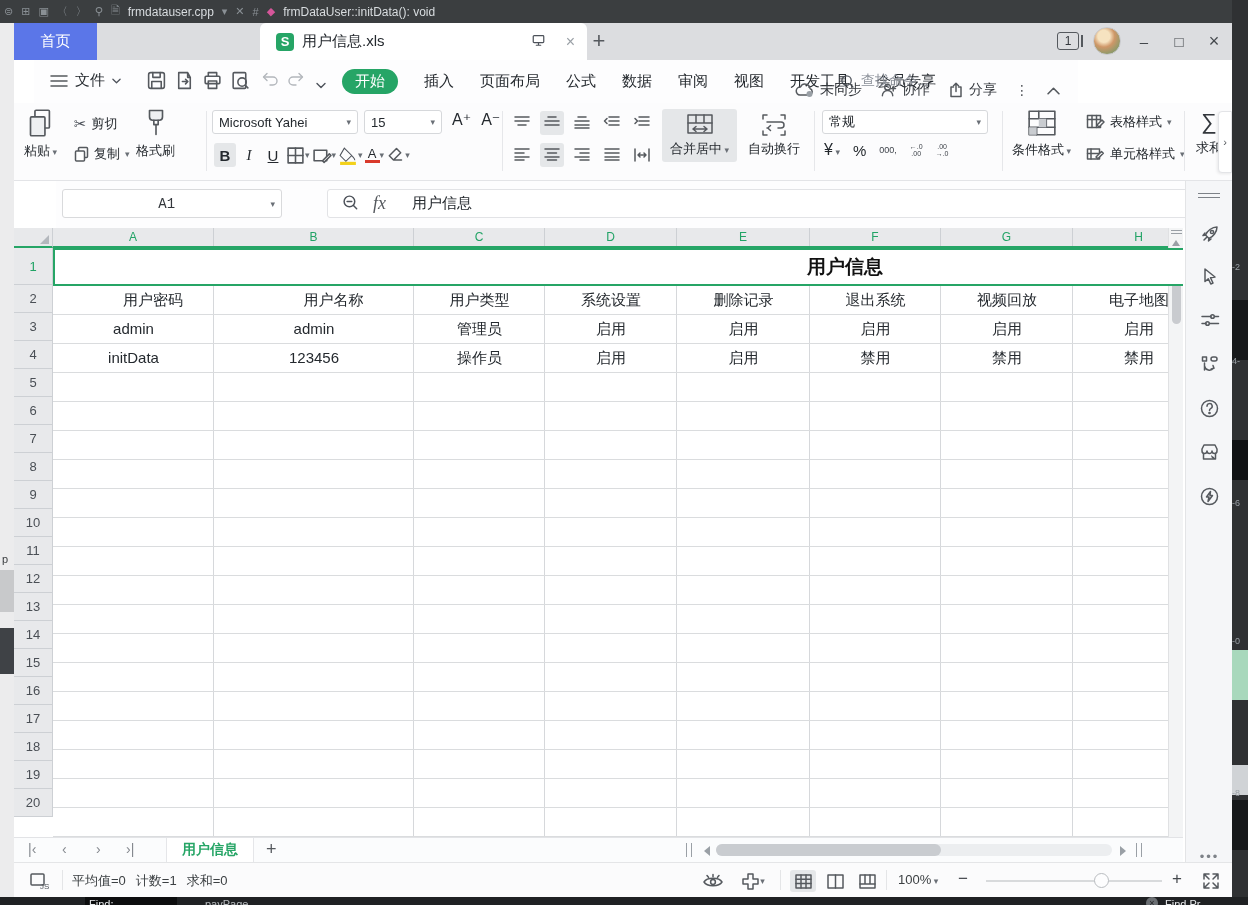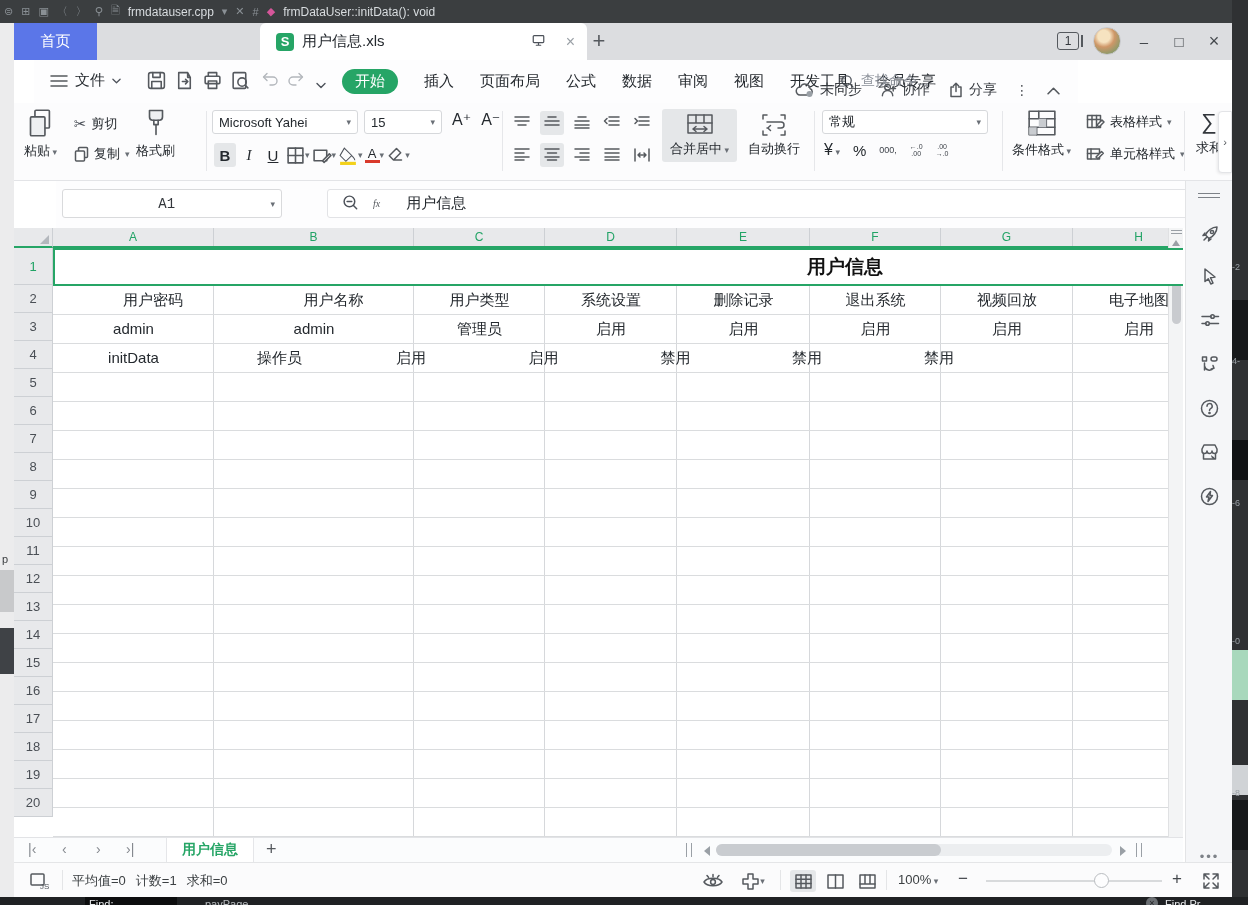--- a/index.html
+++ b/index.html
@@ -86,21 +86,21 @@
               display:flex; align-items:center; justify-content:center; }
 
   
   .fxband { position:absolute; left:0; top:158px; width:1169px; height:47px; background:#fdfdfe;margin-left:42px; }
   .namebox { position:absolute; left:6px; top:8px; width:220px; height:29px; border:1px solid #d9dadc; border-radius:3px;
              background:#fff; font-size:14px; color:#33373c; display:flex; align-items:center; }
   .namebox .nb-val { flex:1; text-align:center; font-family:"Liberation Mono","DejaVu Sans Mono",monospace;}
   .namebox .rb-dd { margin-right:6px; }
   .fxbox { position:absolute; left:271px; top:8px; width:897px; height:29px; border:1px solid #e2e3e6; border-radius:3px;
            background:#fff; display:flex; align-items:center; font-size:15px; color:#24292e; }
-  .fxbox .fx { font-style:italic; font-family:"Liberation Serif","DejaVu Serif",serif; color:#55595e; font-size:10px; }
+  .fxbox .fx { font-style:italic; font-family:"Liberation Serif","DejaVu Serif",serif; color:#55595e; font-size:18px; }
   .fxbox .fxval { margin-left:26px; }
 
   
   .grid { position:absolute; left:0; top:205px; width:1169px; height:609px; background:#fff; overflow:hidden; }
   .corner { position:absolute; left:0; top:0; width:39px; height:20px; background:#e8e9eb;
             border-right:1px solid #cdd0d4; border-bottom:2px solid #26a566; }
   .corner:after { content:""; position:absolute; right:3px; bottom:2px; border-left:9px solid transparent; border-bottom:9px solid #b4b8bd; }
   .colheads { position:absolute; left:39px; top:0; width:1130px; height:20px; display:flex; background:#e8e9eb;
               border-bottom:2px solid #26a566; }
   .colhead { height:18px; border-right:1px solid #cdd0d4; color:#21a365; font-size:12px; text-align:center; line-height:18px; flex:none;}
@@ -632,20 +632,21 @@
             <div class="tcell" style="width: 200px;">admin</div>
             <div class="tcell" style="width: 131px;">管理员</div>
             <div class="tcell" style="width: 132px;">启用</div>
             <div class="tcell" style="width: 133px;">启用</div>
             <div class="tcell" style="width: 131px;">启用</div>
             <div class="tcell" style="width: 132px;">启用</div>
             <div class="tcell" style="width: 132px;">启用</div>
           </div>
           <div class="trow" style="top: 96px;">
             <div class="tcell" style="width: 161px;">initData</div>
+            <div class="tcell" style="width: 200px;">123456</div>
             <div class="tcell" style="width: 131px;">操作员</div>
             <div class="tcell" style="width: 132px;">启用</div>
             <div class="tcell" style="width: 133px;">启用</div>
             <div class="tcell" style="width: 131px;">禁用</div>
             <div class="tcell" style="width: 132px;">禁用</div>
             <div class="tcell" style="width: 132px;">禁用</div>
           </div>
         </div>
       <div class="vscroll">
         <div class="vs-split"></div>

